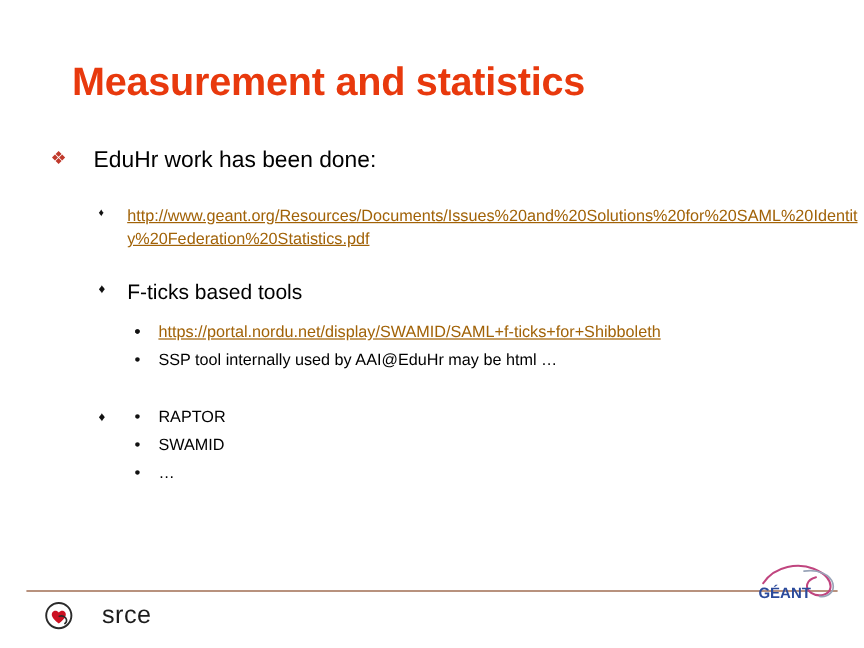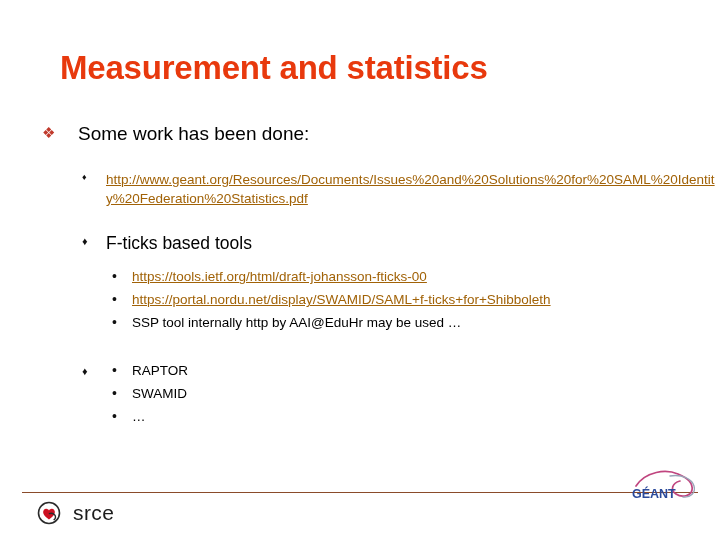--- a/index.html
+++ b/index.html
@@ -136,21 +136,21 @@
     height: 0;
     border-top: 1.6px solid #8a4b2a;
   }
 
   .srce-logo {
     position: absolute;
     left: 36px;
     top: 500px;
     display: flex;
     align-items: center;
-    gap: 11px;
+    gap: 23px;
   }
   .srce-mark {
     width: 26px;
     height: 26px;
     position: relative;
   }
   .srce-text {
     font-size: 21px;
     color: #1c1c1c;
     letter-spacing: 0.4px;
@@ -169,45 +169,44 @@
 <body>
 
 <div class="slide">
 
   <div class="slide-title">Measurement and statistics</div>
 
   <div class="body-area">
 
     <div class="lvl1">
       <span class="bullet-diamond">❖</span>
-      <span>Some work has been done:</span>
+      <span>EduHr work has been done:</span>
     </div>
 
     <div class="lvl2 link-item" style="margin-top:24px;">
       <span class="bullet-smalldiamond">♦</span>
       <a class="hyperlink" href="#">http://www.geant.org/Resources/Documents/Issues%20and%20Solutions%20for%20SAML%20Identity%20Federation%20Statistics.pdf</a>
     </div>
 
     <div class="lvl2 heading-item" style="margin-top:24px;">
       <span class="bullet-smalldiamond">♦</span>
       <span>F-ticks based tools</span>
     </div>
 
     <div class="group" style="margin-top:14px;">
       <div class="lvl3">
         <span class="bullet-dot">•</span>
-        <a class="hyperlink" href="#">https://tools.ietf.org/html/draft-johansson-fticks-00</a>
       </div>
       <div class="lvl3">
         <span class="bullet-dot">•</span>
         <a class="hyperlink" href="#">https://portal.nordu.net/display/SWAMID/SAML+f-ticks+for+Shibboleth</a>
       </div>
       <div class="lvl3">
         <span class="bullet-dot">•</span>
-        <span class="plain-text">SSP tool internally http by AAI@EduHr may be used …</span>
+        <span class="plain-text">SSP tool internally used by AAI@EduHr may be html …</span>
       </div>
     </div>
 
     <div class="lvl2 heading-item" style="margin-top:30px;">
       <span class="bullet-smalldiamond">♦</span>
     </div>
 
     <div class="group" style="margin-top:13px;">
       <div class="lvl3">
         <span class="bullet-dot">•</span>

